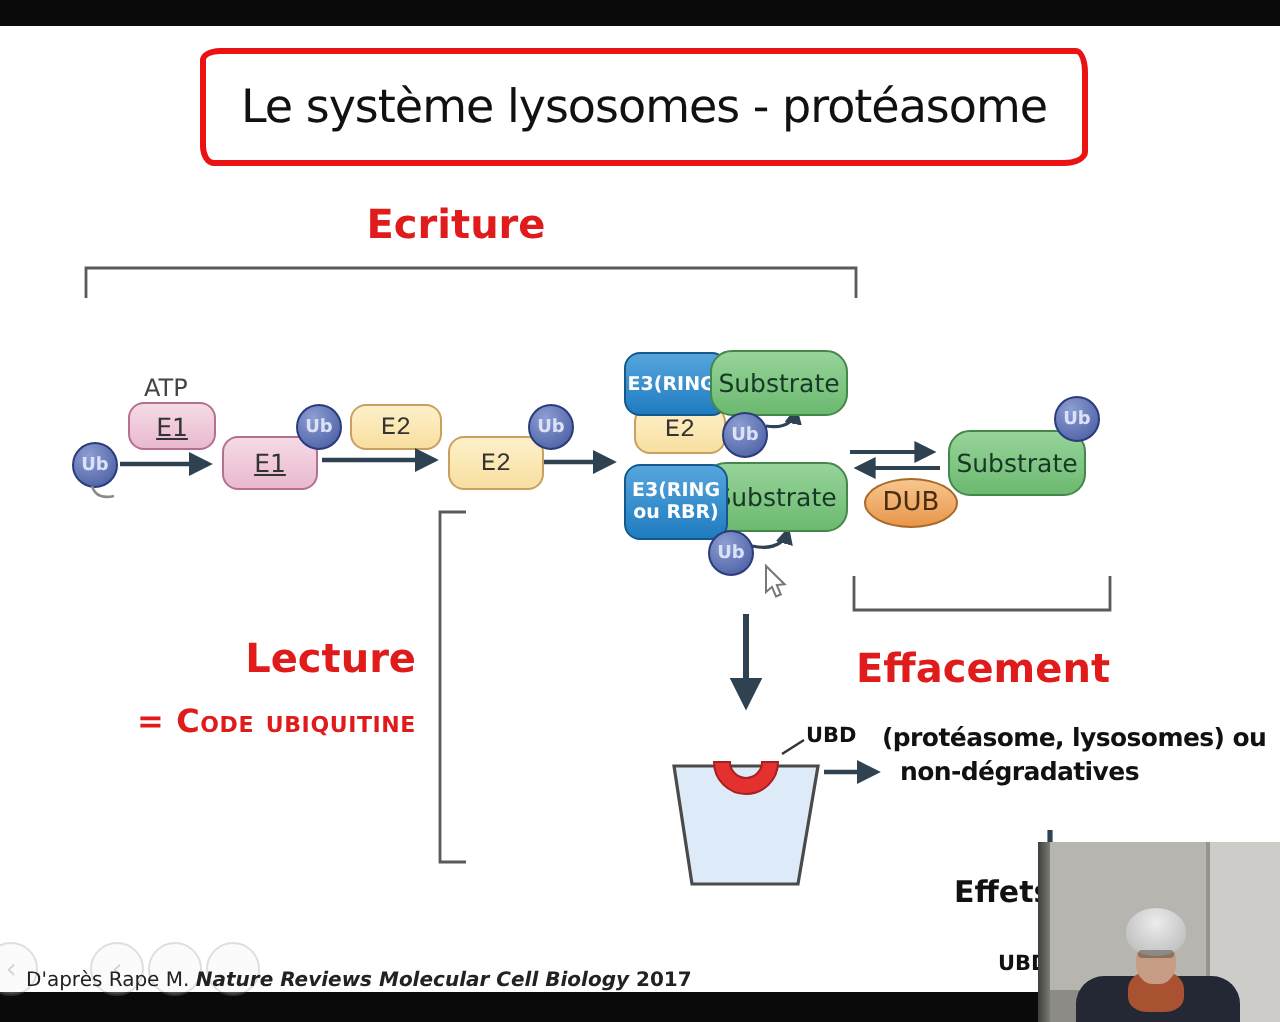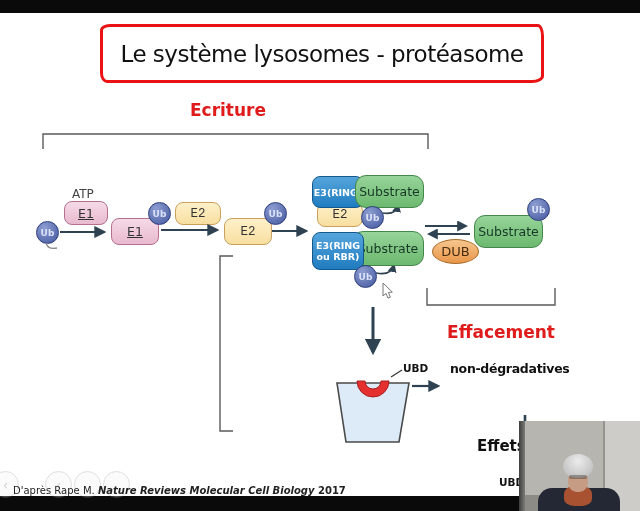--- a/index.html
+++ b/index.html
@@ -6,21 +6,21 @@
   body{font-family:"DejaVu Sans",sans-serif;}
   #stage{position:relative;width:640px;height:511px;background:#ffffff;overflow:hidden;}
   .abs{position:absolute;}
   .bar{left:0;width:640px;background:#0a0a0a;}
   
   #title-box{left:100px;top:24px;width:438px;height:53px;border:3px solid #ea1212;
     border-radius:10px 6px 12px 7px / 6px 12px 7px 10px;display:flex;align-items:center;justify-content:center;
     box-shadow:0 0 0 1px #fff inset;}
   #title-box .t{font-size:23px;color:#111;letter-spacing:-0.5px;}
   
-  .red-label{color:#e01b1b;font-weight:bold;font-size:17px;}
+  .red-label{color:#e01b1b;font-weight:bold;font-size:20px;}
   .smallcaps{font-variant:small-caps;font-size:16px;letter-spacing:0.3px;}
   
   .mbox{position:absolute;display:flex;align-items:center;justify-content:center;border-radius:8px;
     font-size:12.5px;color:#333;}
   .pink{background:linear-gradient(#f5dae6,#e9b9cf);border:1.5px solid #b5708f;text-decoration:underline;}
   .yellow{background:linear-gradient(#fdf0c9,#f8dfa0);border:1.5px solid #c9a05e;font-family:Liberation Mono, monospace;}
   .blue{background:linear-gradient(#56a5dc,#1f7cc0);border:1.5px solid #15598c;color:#fff;
     font-weight:bold;font-size:9.5px;line-height:11px;text-align:center;}
   .green{background:linear-gradient(#97d49a,#6cb96f);border:1.5px solid #43874a;color:#173826;
     border-radius:11px;font-size:12.5px;}
@@ -60,20 +60,24 @@
 <div id="stage">
 
   <div class="abs bar" style="top:0;height:13px;"></div>
   <div class="abs bar" style="top:496px;height:15px;"></div>
 
   <div class="abs" id="title-box">
     <span class="t">Le système lysosomes - protéasome</span>
   </div>
 
   <div class="abs red-label" style="left:160px;top:100px;width:136px;text-align:center;">Ecriture</div>
+  <div class="abs" style="left:40px;top:317px;width:168px;text-align:right;">
+    <div class="red-label">Lecture</div>
+    <div class="red-label smallcaps" style="margin-top:10px;">= Code ubiquitine</div>
+  </div>
   <div class="abs red-label" style="left:427px;top:322px;width:128px;text-align:right;">Effacement</div>
 
   <div class="abs" style="left:72px;top:187px;font-size:12px;color:#444;">ATP</div>
 
   <div class="mbox pink" style="left:64px;top:201px;width:42px;height:22px;">E1</div>
   <div class="ub" style="left:36px;top:221px;">Ub</div>
 
   <div class="mbox pink" style="left:111px;top:218px;width:46px;height:25px;">E1</div>
   <div class="ub" style="left:148px;top:202px;">Ub</div>
 
@@ -98,20 +102,21 @@
   <div class="ub" style="left:527px;top:198px;">Ub</div>
 
   <div class="abs" id="detector-text" style="left:341px;top:395px;width:64px;">
     <div>protéine</div>
     <div>détectrice</div>
     <div>(effecteur)</div>
   </div>
   <div class="abs black-bold" style="left:403px;top:362px;font-size:10.5px;">UBD</div>
 
   <div class="abs" id="effects-block" style="left:441px;top:361px;">
+    <div>(protéasome, lysosomes) ou</div>
     <div style="padding-left:9px;">non-dégradatives</div>
   </div>
   <div class="abs black-bold" style="left:477px;top:437px;font-size:15px;">Effets</div>
   <div class="abs black-bold" style="left:499px;top:476px;font-size:10.5px;">UBD</div>
 
   <div class="ctrl" style="left:-8px;top:471px;">
     <span>‹</span>
     </div>
   <div class="ctrl" style="left:45px;top:471px;">
     <span>‹</span>

